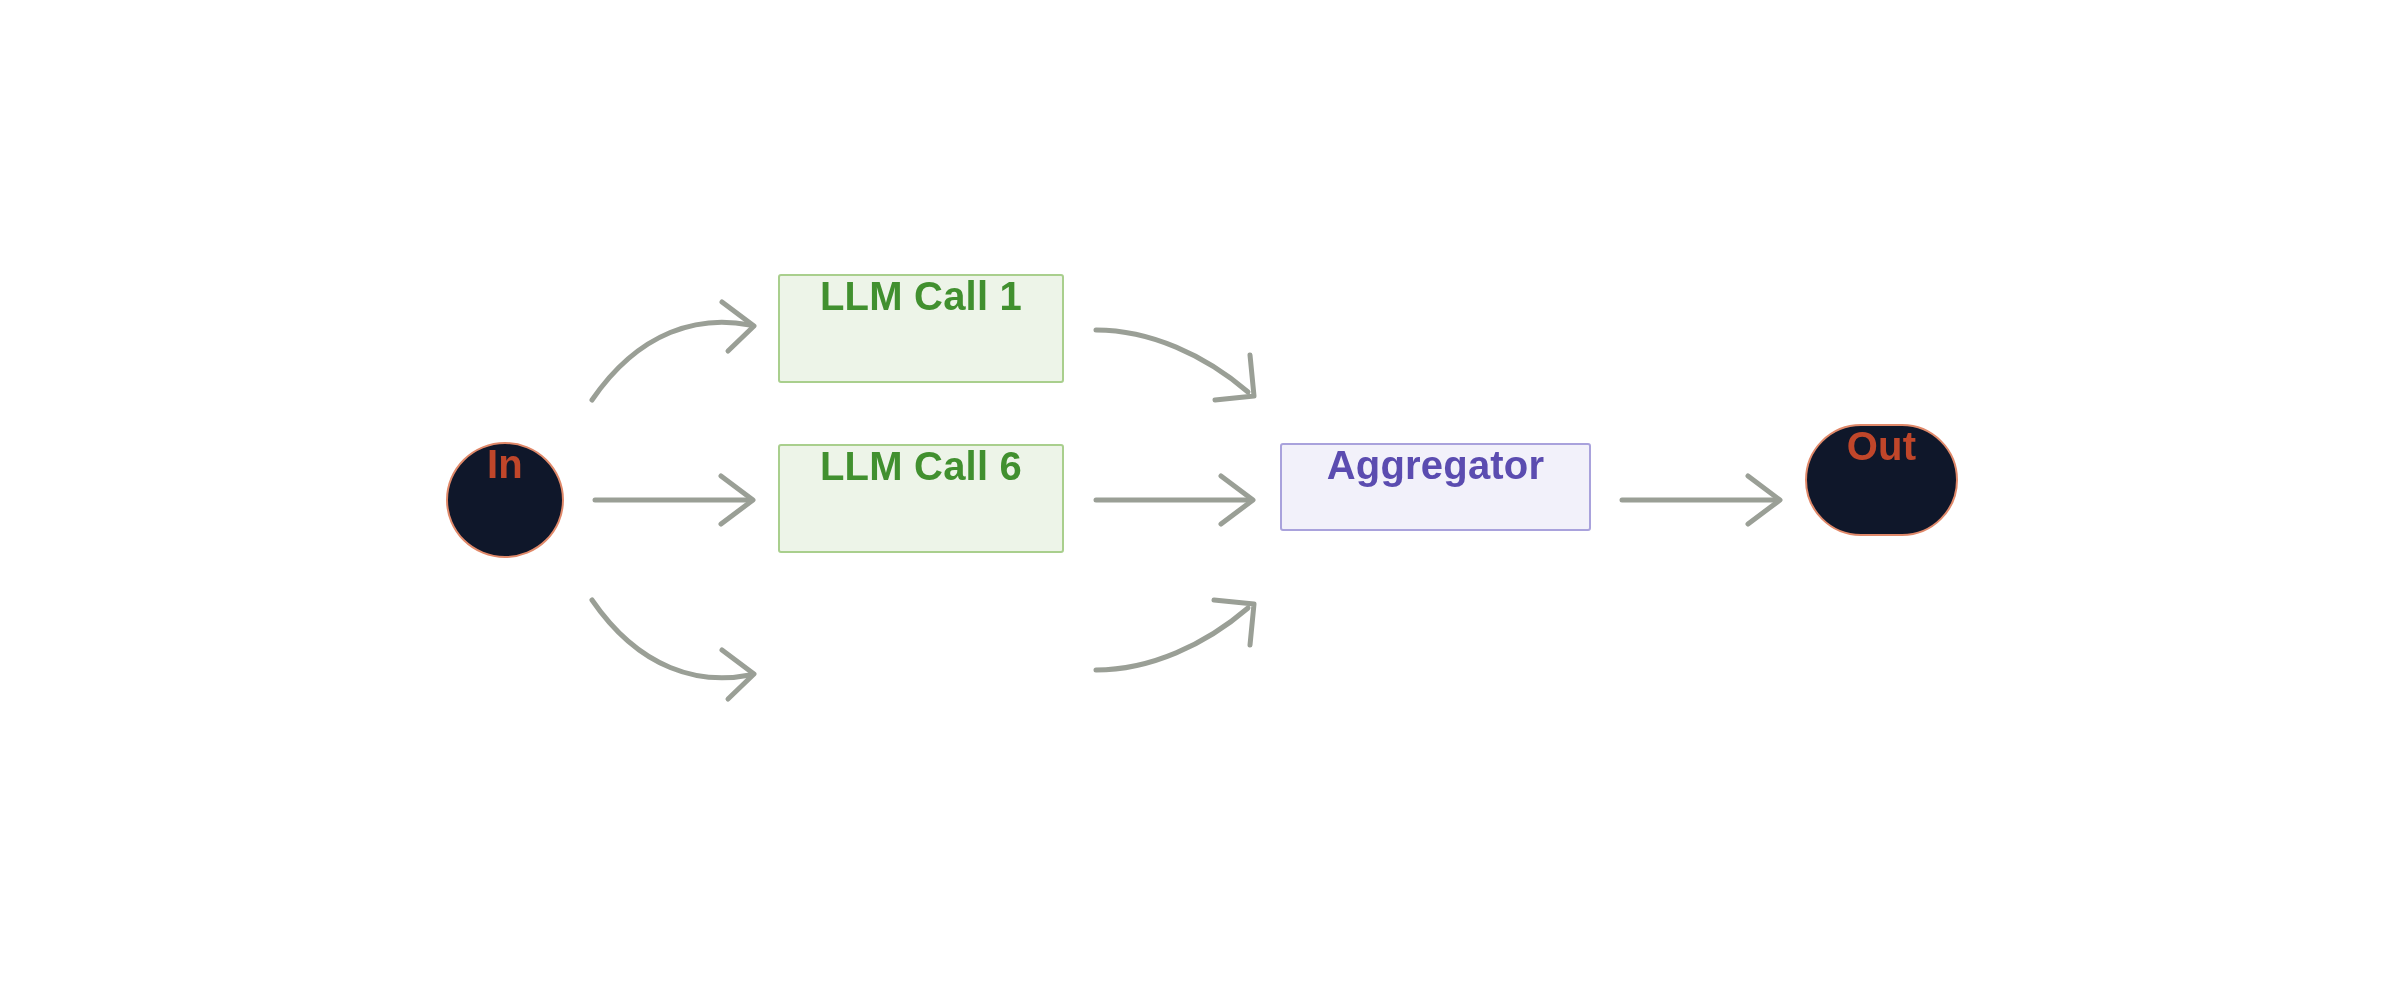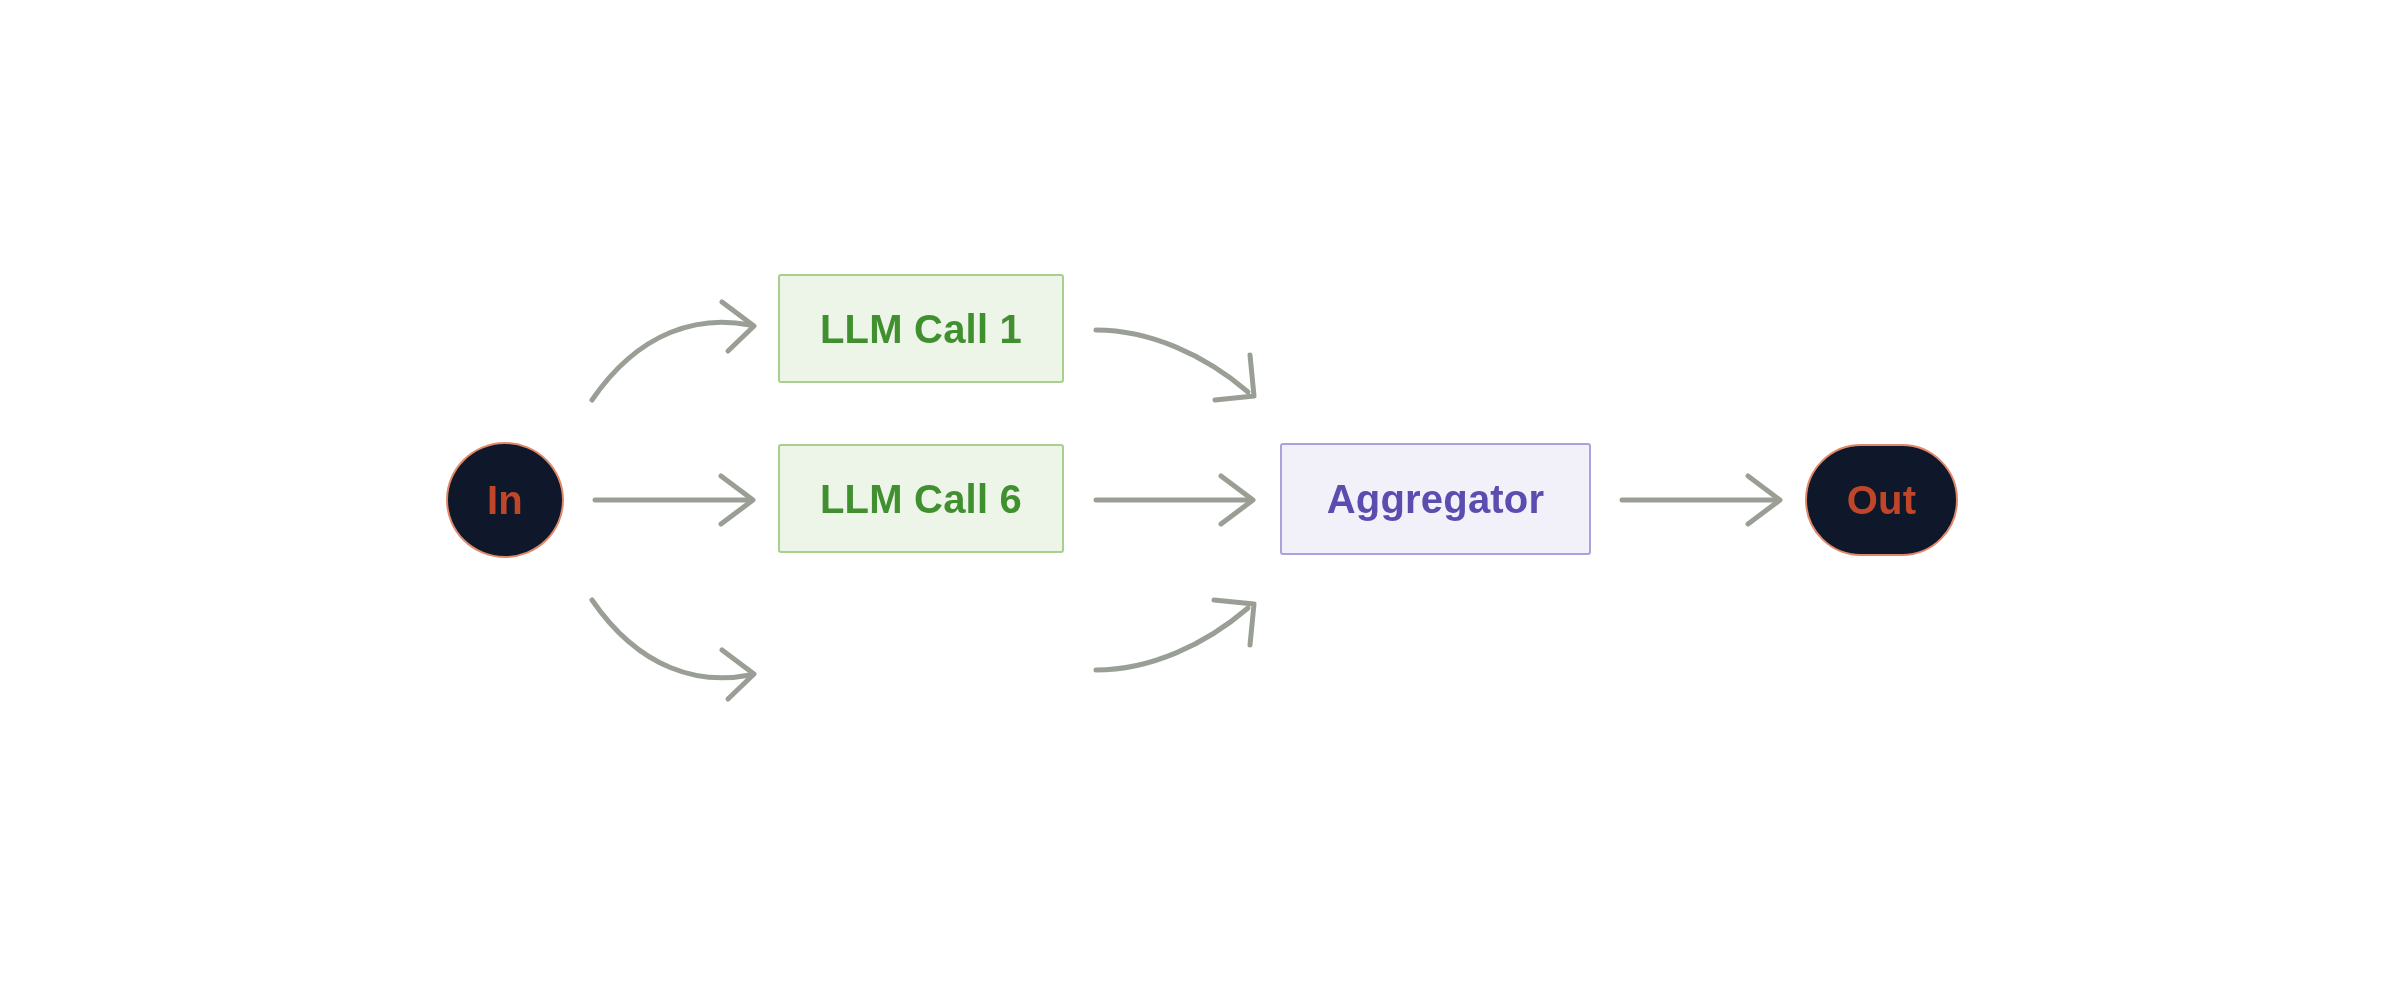--- a/index.html
+++ b/index.html
@@ -25,21 +25,20 @@
     left: 0;
     top: 0;
     width: 2401px;
     height: 1000px;
     pointer-events: none;
   }
   .node {
     position: absolute;
     box-sizing: border-box;
     display: flex;
-    align-items: center;
     justify-content: center;
     text-align: center;
     user-select: none;
   }
   .node-label {
     font-weight: bold;
     letter-spacing: 0.2px;
     line-height: 1;
     white-space: nowrap;
   }
@@ -55,21 +54,21 @@
   }
   #node-in {
     left: 446px;
     top: 442px;
     width: 118px;
     height: 116px;
     border-radius: 50%;
   }
   #node-out {
     left: 1805px;
-    top: 444px;
+    top: 424px;
     width: 153px;
     height: 112px;
     border-radius: 56px;
   }
 
   
   .node-process {
     left: 778px;
     width: 286px;
     height: 109px;
@@ -83,21 +82,21 @@
   }
   #node-llm-1 { top: 274px; }
   #node-llm-2 { top: 444px; }
   #node-llm-3 { top: 614px; }
 
   
   #node-aggregator {
     left: 1280px;
     top: 443px;
     width: 311px;
-    height: 112px;
+    height: 88px;
     background: #f2f1fa;
     border: 2px solid #a9a2dc;
     border-radius: 3px;
   }
   #node-aggregator .node-label {
     color: #5b4cb0;
     font-size: 40px;
   }
 </style>
 </head>

